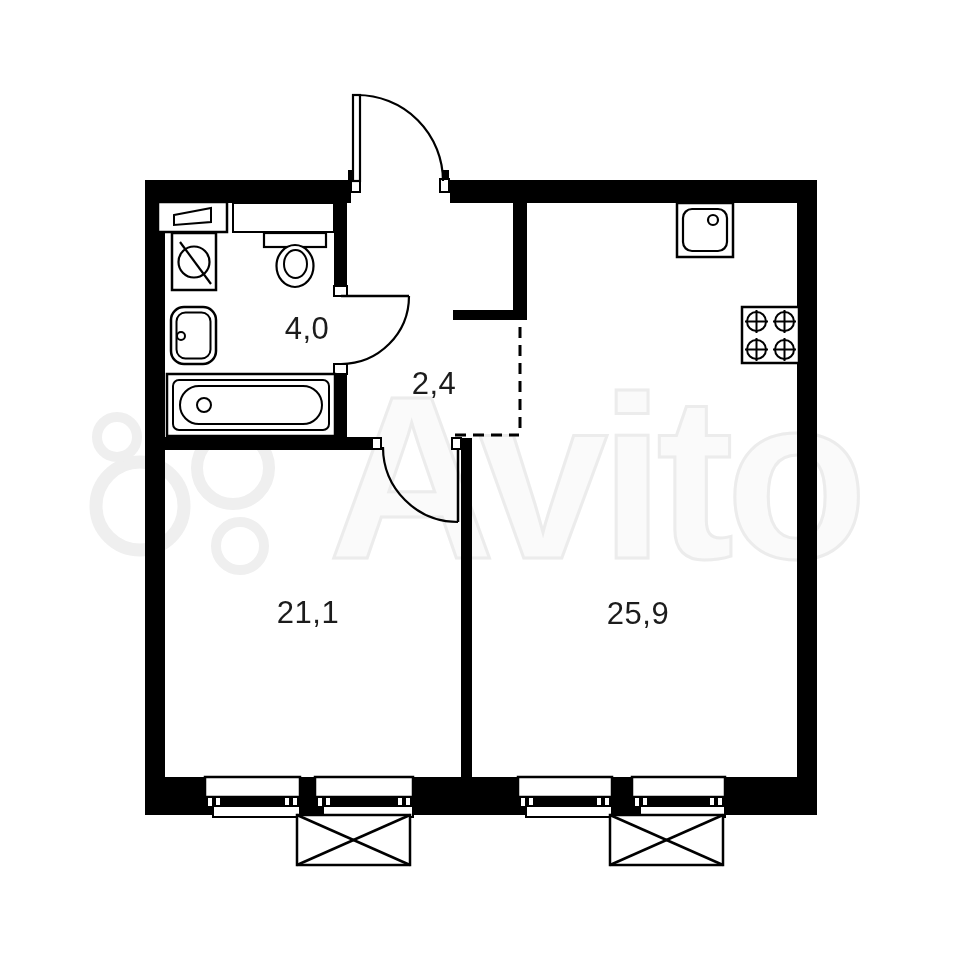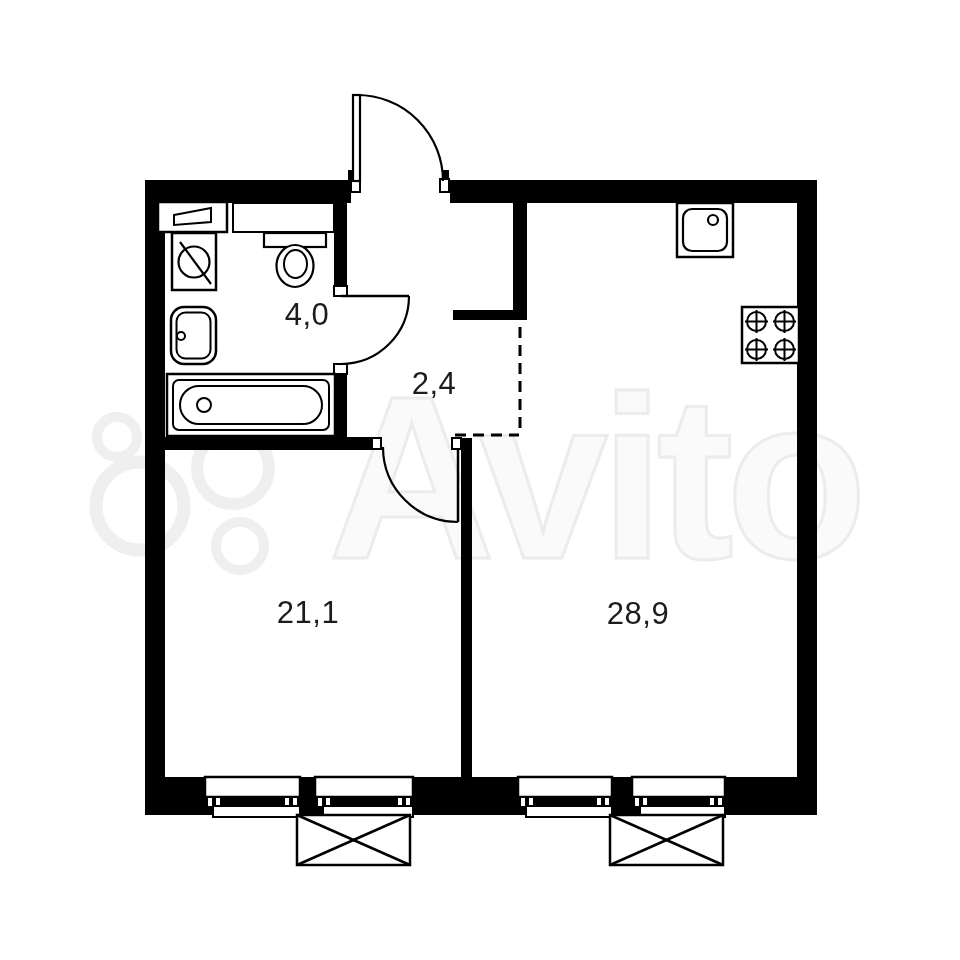--- a/index.html
+++ b/index.html
@@ -196,17 +196,17 @@
       <line x1="297" y1="815" x2="410" y2="865"></line>
       <line x1="297" y1="865" x2="410" y2="815"></line>
     </g>
     <g fill="#ffffff" stroke="#000000" stroke-width="2.5">
       <rect x="610" y="815" width="113" height="50"></rect>
       <line x1="610" y1="815" x2="723" y2="865"></line>
       <line x1="610" y1="865" x2="723" y2="815"></line>
     </g>
   </svg>
 
-  <div class="area-label" style="left:307px;top:315px;">4,0</div>
+  <div class="area-label" style="left:307px;top:329px;">4,0</div>
   <div class="area-label" style="left:434px;top:384px;">2,4</div>
   <div class="area-label" style="left:308px;top:613px;">21,1</div>
-  <div class="area-label" style="left:638px;top:614px;">28,9</div>
+  <div class="area-label" style="left:638px;top:614px;">25,9</div>
 </div>
 
 </body></html>

